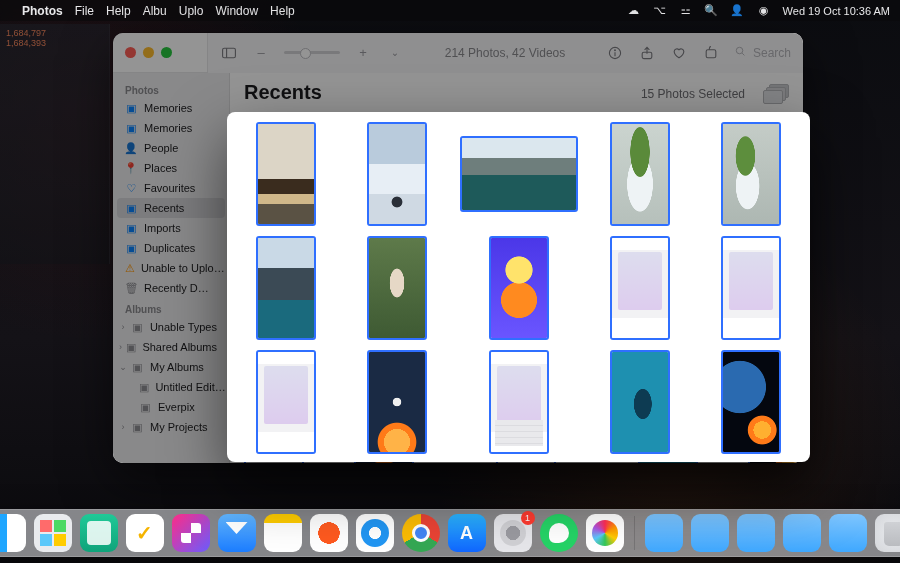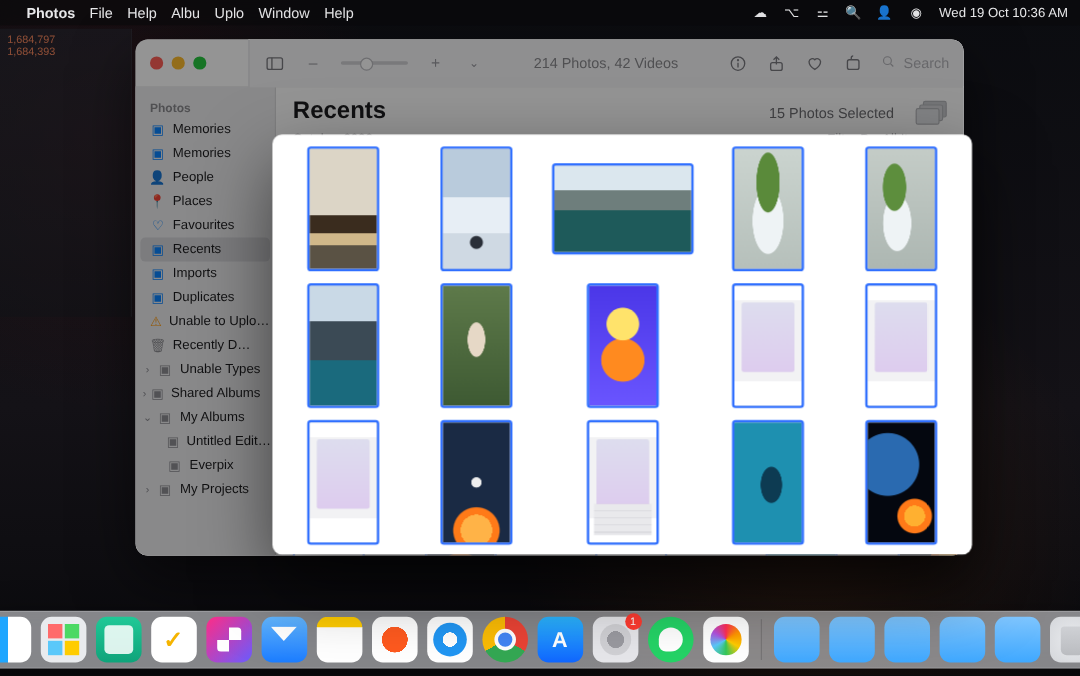--- a/index.html
+++ b/index.html
@@ -332,20 +332,21 @@
           <span>Duplicates</span>
         </div>
         <div class="sb-item warn">
           <span class="i">⚠</span>
           <span>Unable to Uplo…</span>
         </div>
         <div class="sb-item gray">
           <span class="i">🗑</span>
           <span>Recently D…</span>
         </div>
+        <div class="sb-section">Albums</div>
         <div class="sb-item gray">
           <span class="chev">›</span>
           <span class="i">▣</span>
           <span>Unable Types</span>
         </div>
         <div class="sb-item gray">
           <span class="chev">›</span>
           <span class="i">▣</span>
           <span>Shared Albums</span>
         </div>

